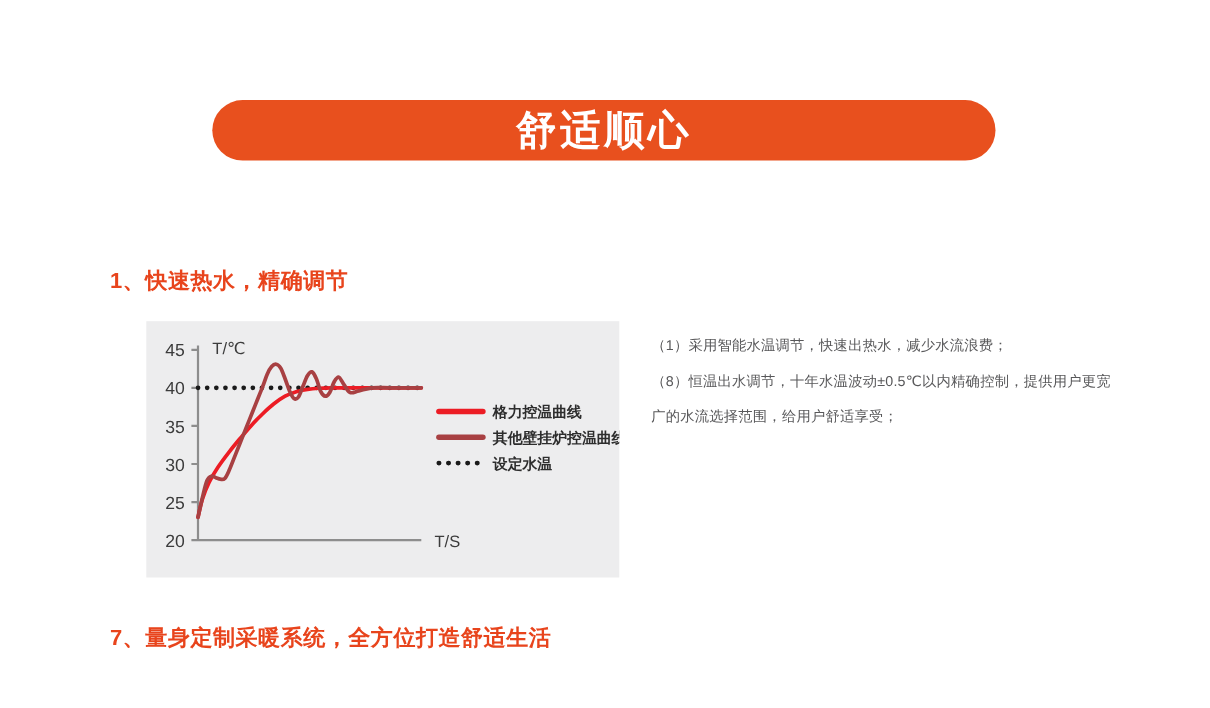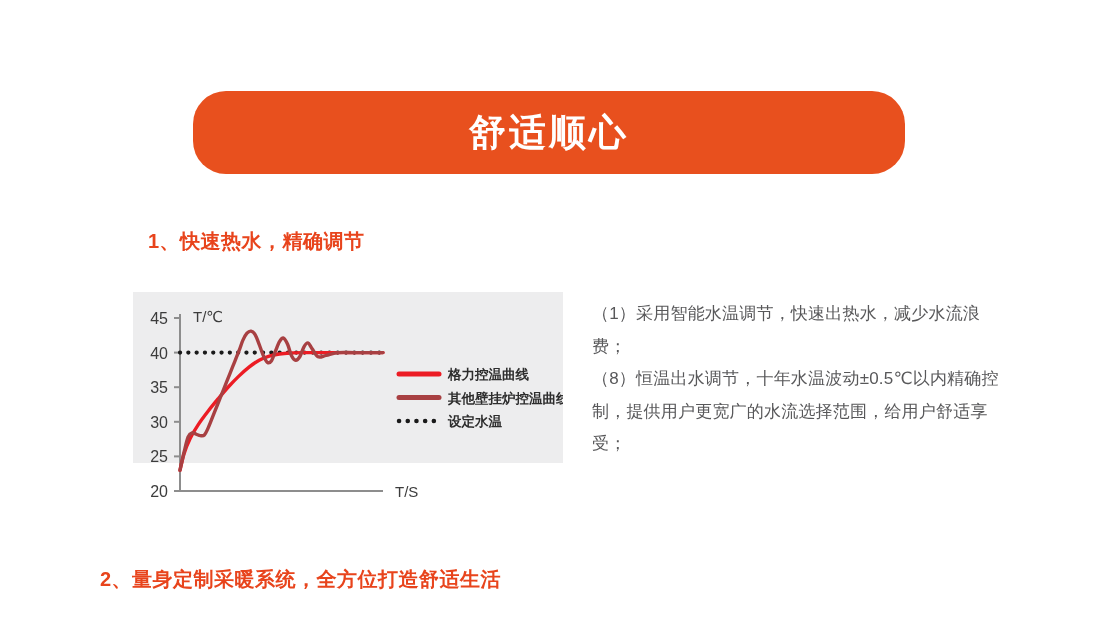--- a/index.html
+++ b/index.html
@@ -15,21 +15,21 @@
     font-family: "Liberation Sans", "DejaVu Sans", sans-serif;
     -webkit-font-smoothing: antialiased;
   }
 
   
   #title-banner {
     position: absolute;
     left: 193px;
     top: 91px;
     width: 712px;
-    height: 83px;
+    height: 55px;
     background: #e8501e;
     border-radius: 33px;
     display: flex;
     align-items: center;
     justify-content: center;
   }
   #title-banner .title-text {
     color: #ffffff;
     font-size: 37px;
     font-weight: bold;
@@ -40,30 +40,30 @@
   
   .section-heading {
     position: absolute;
     left: 100px;
     color: #e8441c;
     font-size: 20px;
     font-weight: bold;
     letter-spacing: 0.5px;
     white-space: nowrap;
   }
-  #heading-1 { top: 228px; margin-left: 48px; }
+  #heading-1 { top: 242px; }
   #heading-2 { top: 566px; }
 
   
   #chart-panel {
     position: absolute;
     left: 133px;
     top: 292px;
     width: 430px;
-    height: 171px;
+    height: 233px;
     background: #ededee;
   }
   #chart-svg {
     position: absolute;
     left: 0;
     top: 0;
     width: 430px;
     height: 223px;
     display: block;
   }
@@ -84,21 +84,21 @@
     fill: #2d2d2d;
   }
 
   
   #description-block {
     position: absolute;
     left: 592px;
     top: 298px;
     width: 420px;
     color: #58585a;
-    font-size: 17px;
+    font-size: 13px;
     line-height: 32.5px;
     letter-spacing: 0.2px;
   }
   #description-block p {
     margin: 0;
     text-indent: 0;
   }
 </style>
 </head>
 <body>
@@ -147,13 +147,13 @@
         <text class="legend-label" x="315" y="134">设定水温</text>
       </g>
   </svg>
 </div>
 
 <div id="description-block">
   <p>（1）采用智能水温调节，快速出热水，减少水流浪费；</p>
   <p>（8）恒温出水调节，十年水温波动±0.5℃以内精确控制，提供用户更宽广的水流选择范围，给用户舒适享受；</p>
 </div>
 
-<div class="section-heading" id="heading-2">2、量身定制采暖系统，全方位打造舒适生活</div>
+<div class="section-heading" id="heading-2">7、量身定制采暖系统，全方位打造舒适生活</div>
 
 </body></html>

